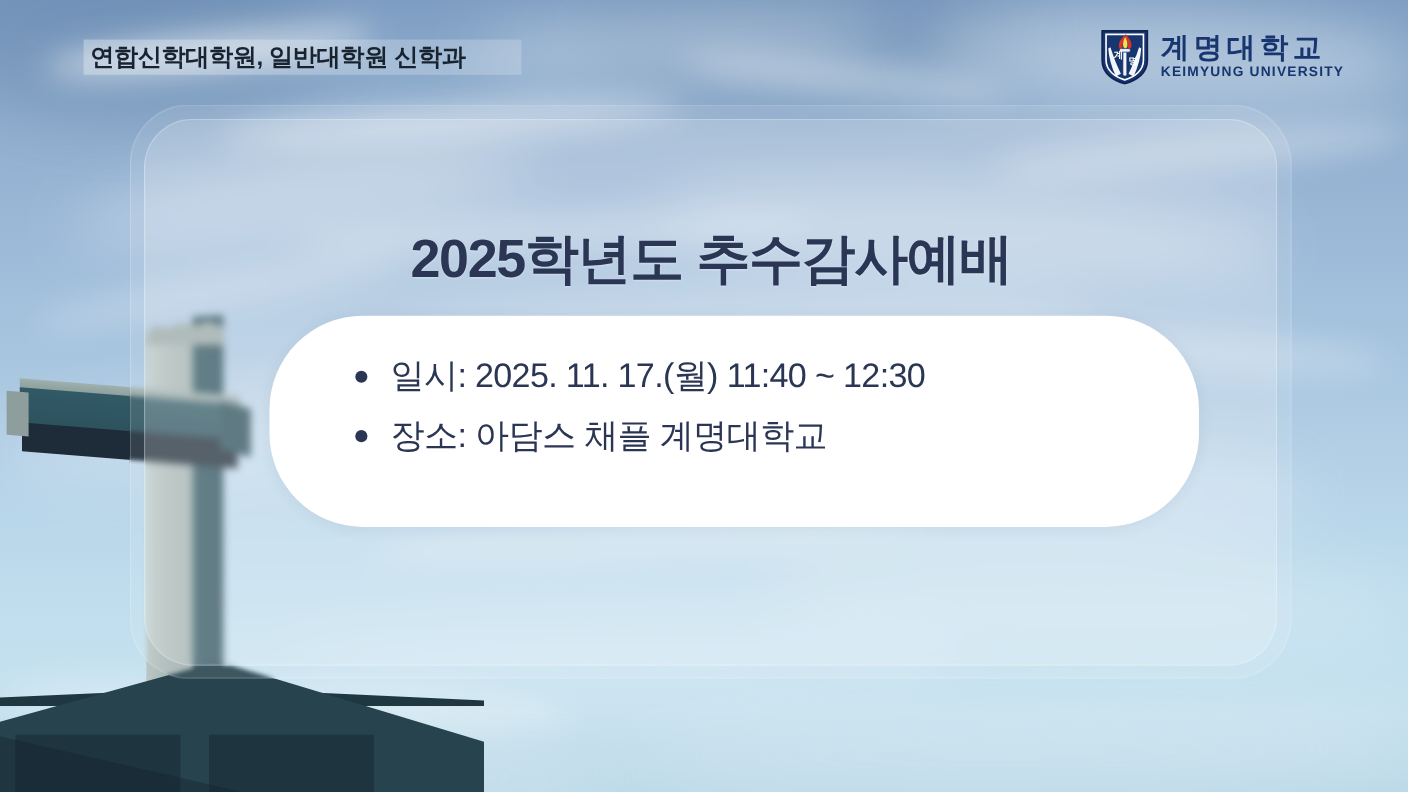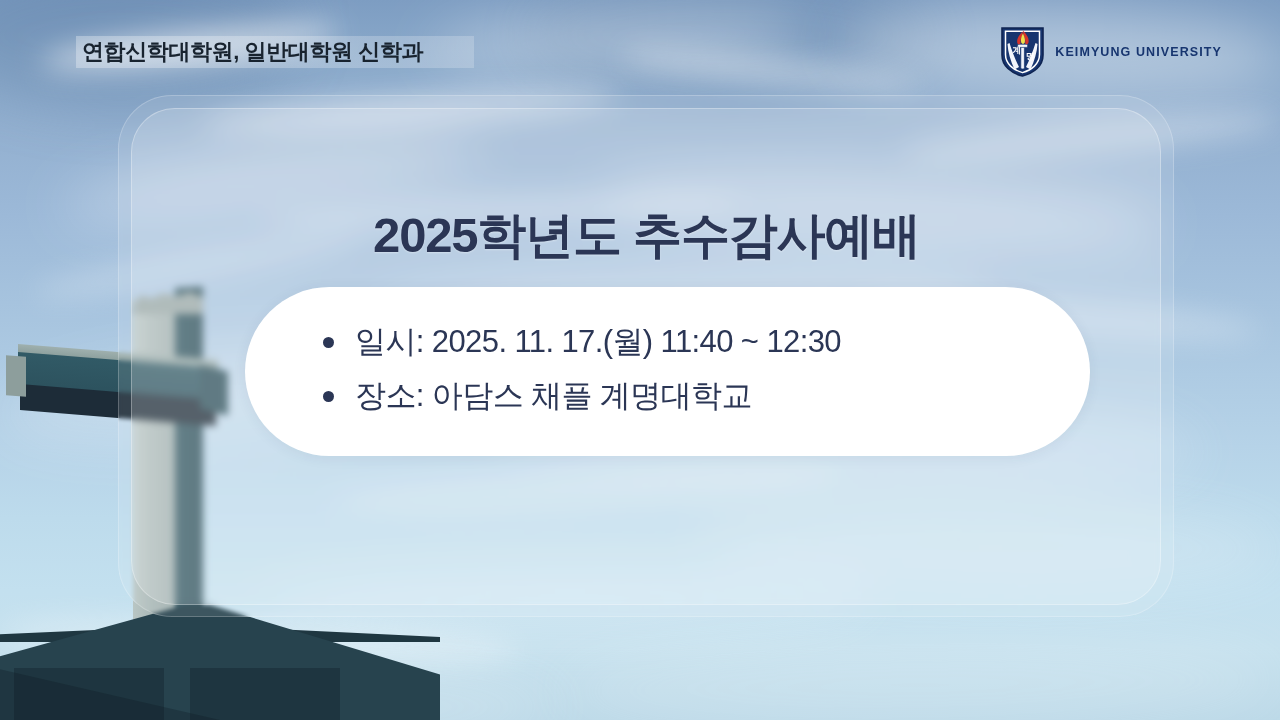--- a/index.html
+++ b/index.html
@@ -162,21 +162,21 @@
     position:absolute;left:0;right:0;top:170px;
     text-align:center;
     font-size:49px;font-weight:bold;color:#2b3655;
     letter-spacing:-1.2px;
     text-shadow:0 1px 2px rgba(255,255,255,.35);
     padding-left:13px;
   }
 
   
   .card{
-    position:absolute;left:245px;top:287px;width:845px;height:169px;
+    position:absolute;left:245px;top:287px;width:845px;height:192px;
     background:#ffffff;border-radius:85px;
     box-shadow:0 2px 14px rgba(40,60,90,.07);
   }
   .card ul{
     list-style:none;margin:0;padding:0;
     position:absolute;left:78px;top:28px;
   }
   .card li{
     display:flex;align-items:center;
     font-size:31px;color:#2b3655;letter-spacing:-.6px;
@@ -254,20 +254,21 @@
       <rect x="17.6" y="19.2" width="10" height="3.2" rx="1.2" fill="#f2f5fb" stroke="#17356f" stroke-width=".7"></rect>
 
       <path d="M22.6 6.5 C19.5 10 16.8 13 17.2 17.4 C17.5 19.4 19.4 20 20.6 18.6 C20 15.8 21 13 22.6 10.8 Z" fill="#d6342b"></path>
       <path d="M23.2 5.6 C26.2 9.6 29.2 12.6 28.6 17 C28.3 19.2 26.3 20.1 25.1 18.5 C25.8 15.6 24.8 12.4 23.2 9.8 Z" fill="#d6342b"></path>
       <path d="M22.9 8.5 C21.4 11.6 20.4 14.4 21.2 17.6 C22 19.4 24 19.4 24.8 17.6 C25.4 14.6 24.4 11.6 22.9 8.5 Z" fill="#f0e04a"></path>
 
       <text x="12.5" y="27.5" font-family="'Liberation Sans',sans-serif" font-size="8.5" font-weight="bold" fill="#ffffff">계</text>
       <text x="26" y="33.5" font-family="'Liberation Sans',sans-serif" font-size="8.5" font-weight="bold" fill="#ffffff">명</text>
     </svg>
     <div class="logo-txt">
+      <div class="logo-ko">계명대학교</div>
       <div class="logo-en">KEIMYUNG UNIVERSITY</div>
     </div>
   </div>
 
   <h1 class="title">2025학년도 추수감사예배</h1>
 
   <div class="card">
     <ul>
       <li>
         <span class="bullet"></span>

